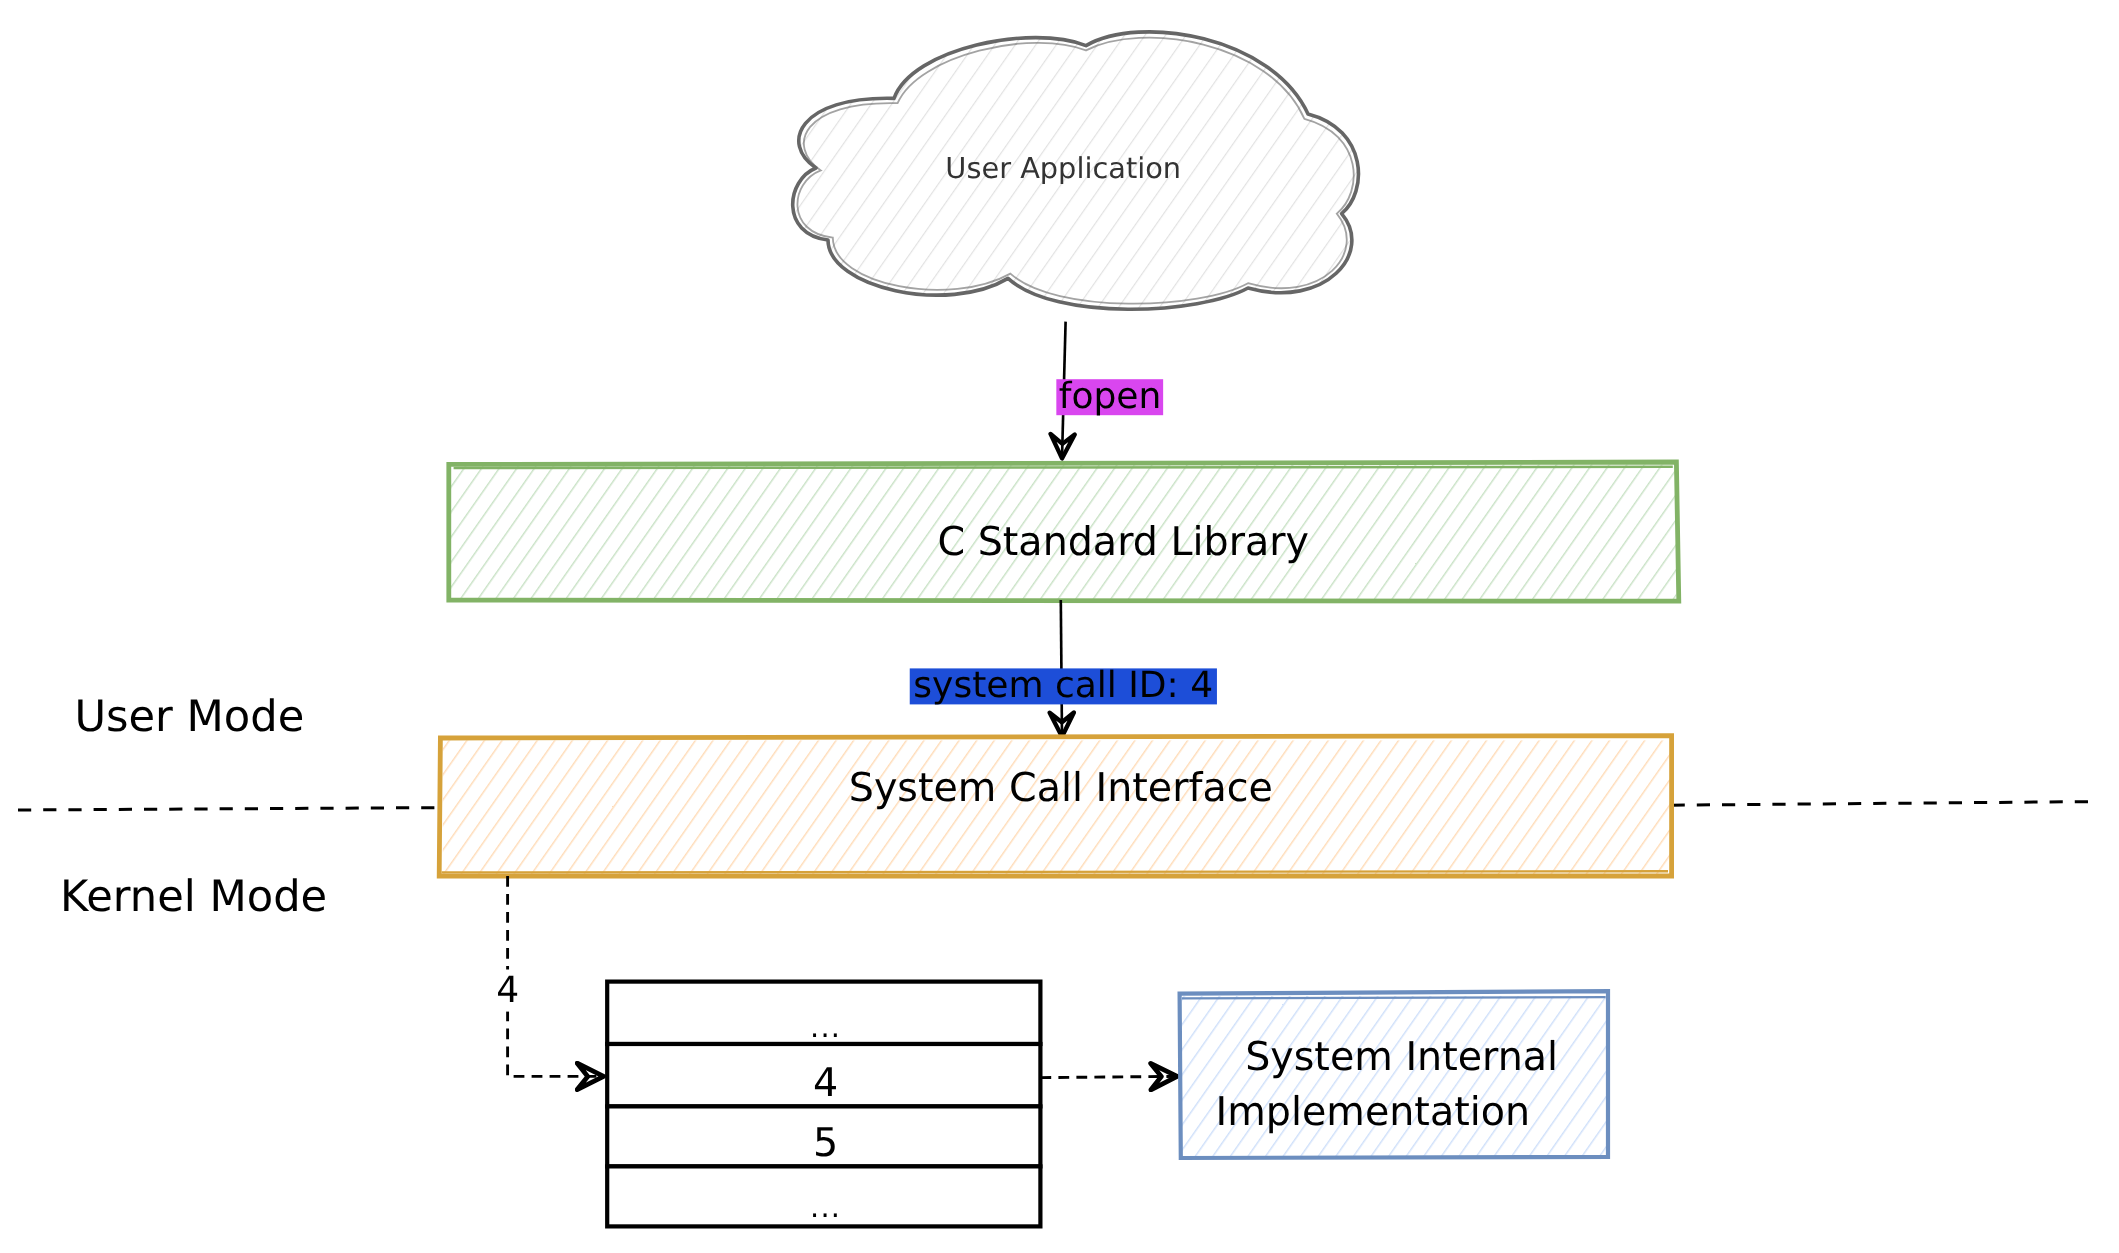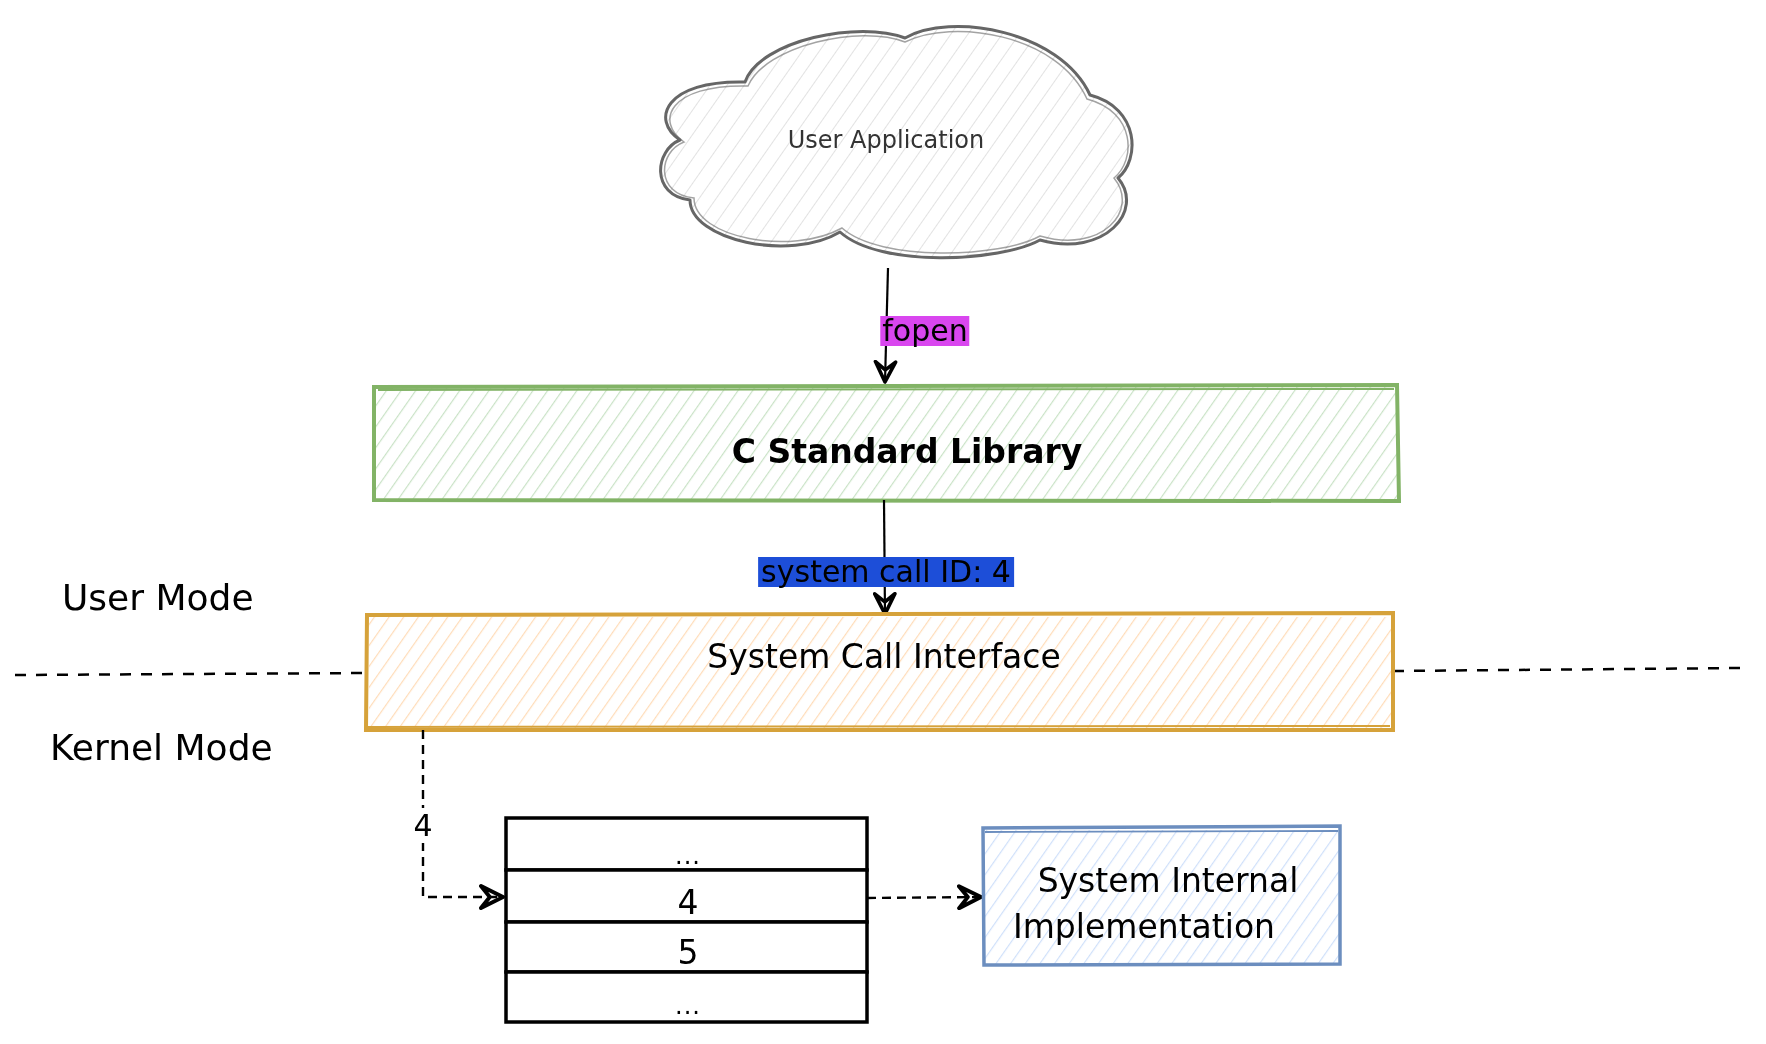--- a/index.html
+++ b/index.html
@@ -80,21 +80,21 @@
     <rect x="985" y="830" width="355" height="134" fill="url(#hatch-blue)"></rect>
     <path d="M983,828 L1340,826 L1340,964 L984,965 Z" fill="none" stroke="#6c8ebf" stroke-width="3.5"></path>
     <path d="M985,832 L1338,831" fill="none" stroke="#6c8ebf" stroke-width="1.8"></path>
   </g>
 </svg>
 
 <div class="lbl big gray" style="left:886px; top:140px;">User Application</div>
 
 <div class="lbl sm" style="left:893px; top:331px; background:#d946ef; padding:0 2px;margin-left:32px;">fopen</div>
 
-<div class="lbl mid" style="left:907px; top:451px;font-weight:bold;">C Standard Library</div>
+<div class="lbl mid" style="left:936px; top:451px;">C Standard Library</div>
 
 <div class="lbl sm" style="left:886px; top:572px; background:#1d4ed8; padding:0 3px;">system call ID: 4</div>
 
 <div class="lbl mid" style="left:884px; top:656px;">System Call Interface</div>
 
 <div class="mode" style="left:62px; top:580px;">User Mode</div>
 <div class="mode" style="left:50px; top:730px;">Kernel Mode</div>
 
 <div class="lbl sm" style="left:423px; top:826px; background:#fff; padding:2px 0;">4</div>
 

